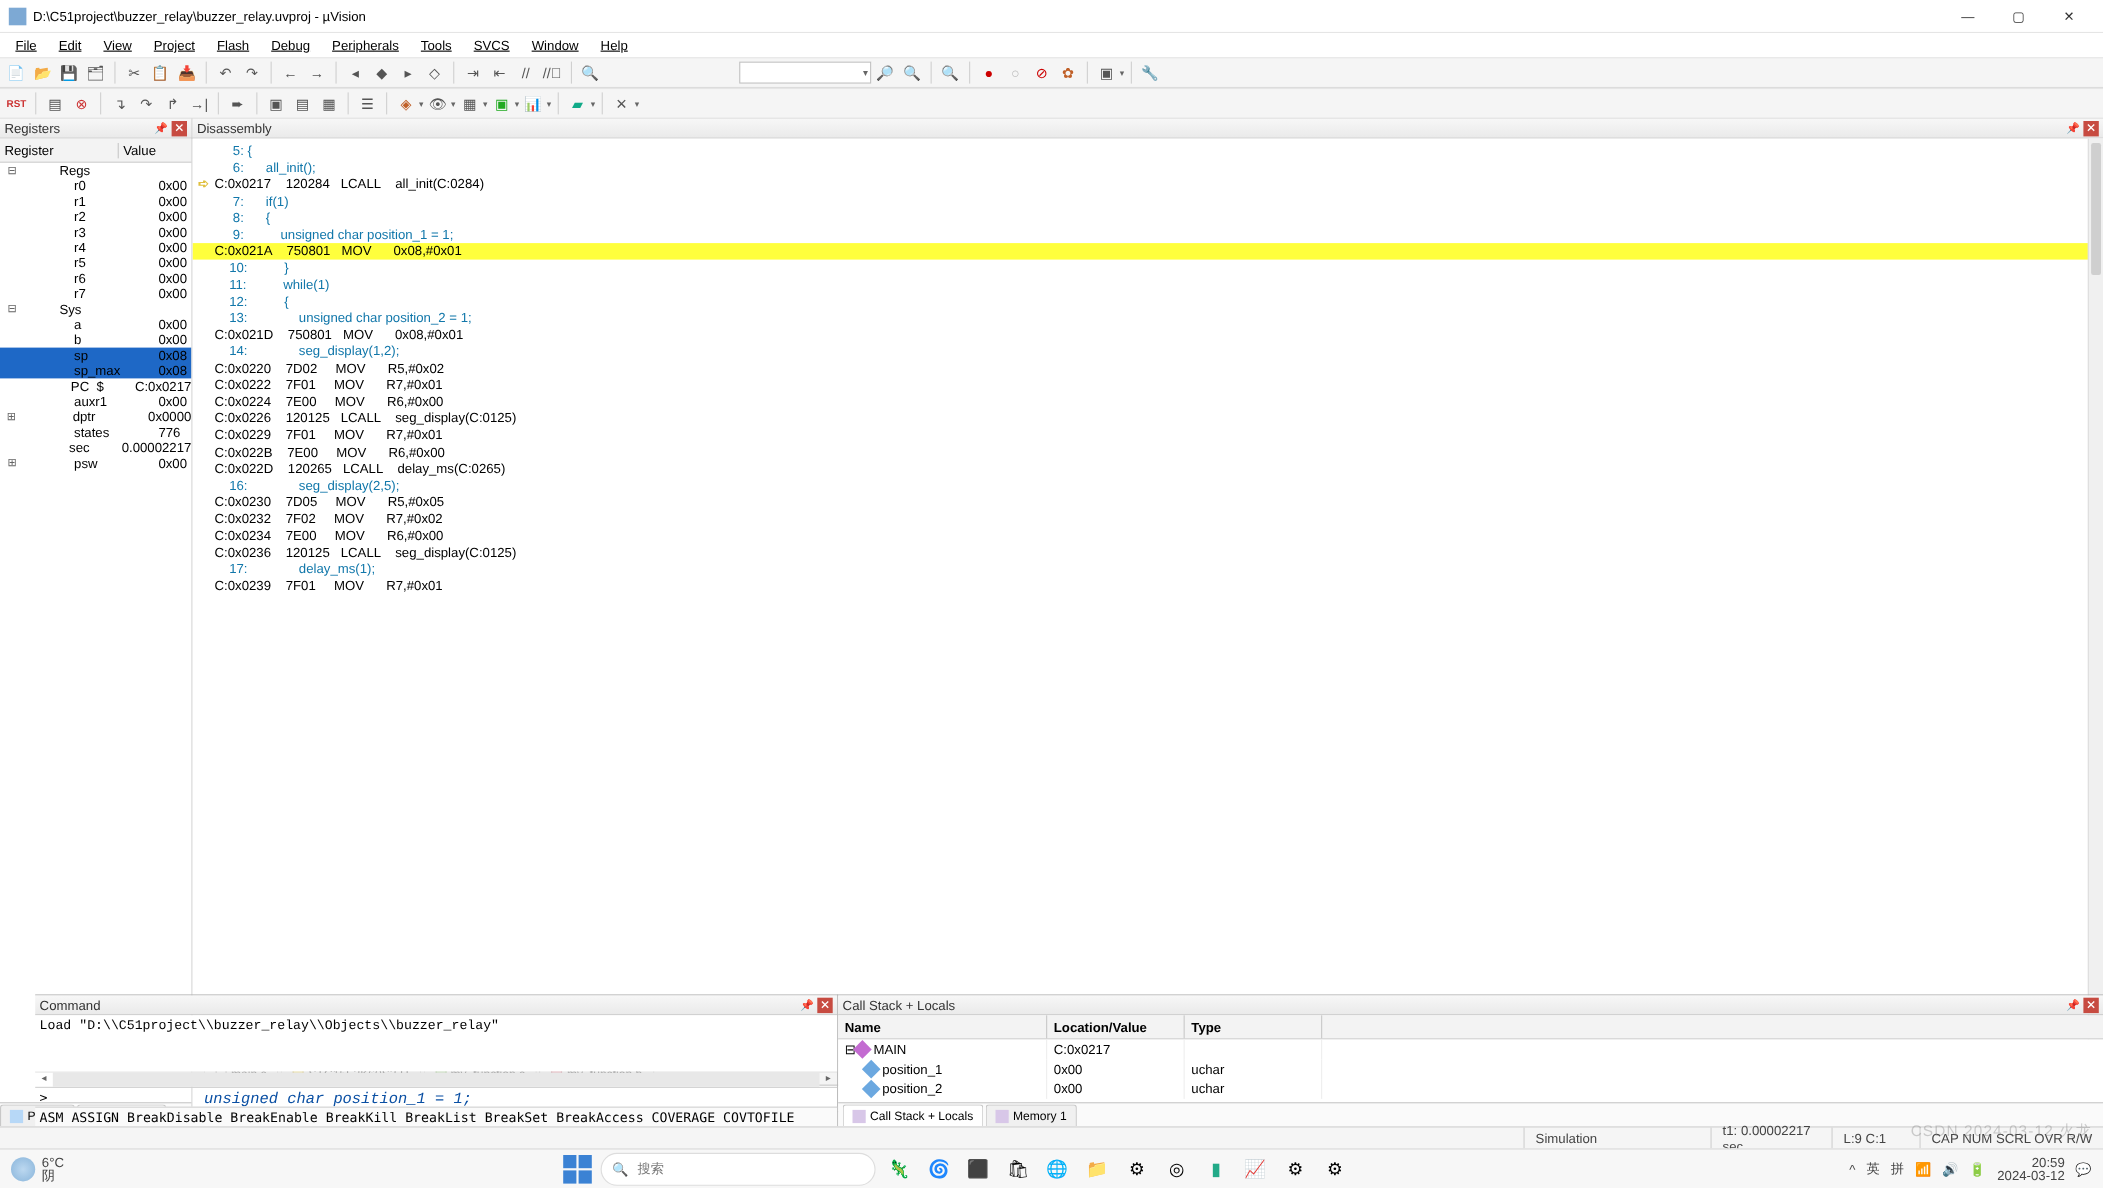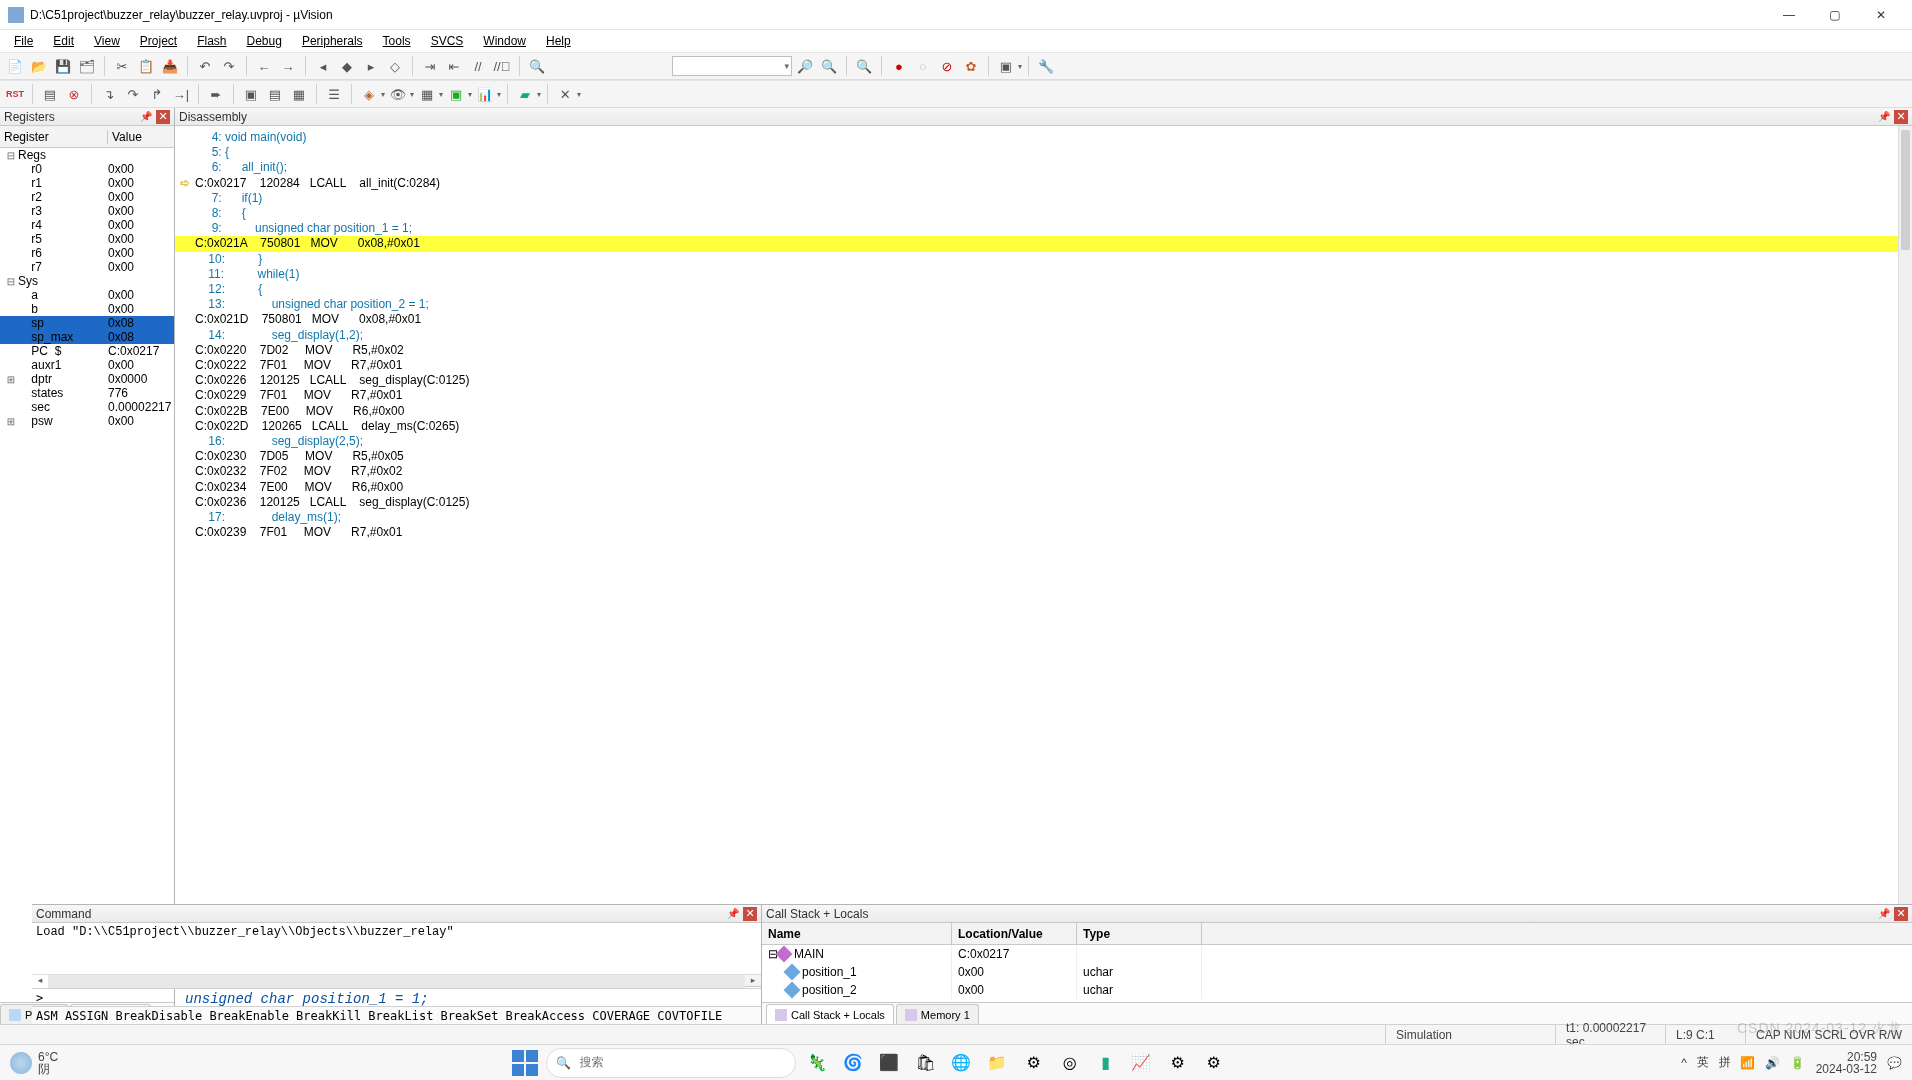--- a/index.html
+++ b/index.html
@@ -34,21 +34,21 @@
 .pane-hdr .pbtn { width:14px; height:14px; font-size:10px; display:flex; align-items:center; justify-content:center; color:#555; margin-left:2px; }
 .pane-hdr .pin { font-size:10px; }
 .pane-hdr .close { font-size:11px; background:#c74b41; color:#fff; width:14px; height:14px; }
 .reg-head { height:22px; background:#f3f3f3; border-bottom:1px solid #c8c8c8; display:flex; align-items:center; }
 .reg-head .c1 { width:108px; padding:0 4px; border-right:1px solid #c8c8c8; font-size:12px; }
 .reg-head .c2 { flex:1; padding:0 4px; font-size:12px; }
 .reg-body { flex:1; overflow:auto; background:#fff; font-size:12px; }
 .reg-row { height:14px; display:flex; align-items:center; padding-left:4px; }
 .reg-row.h { font-weight:normal; }
 .reg-row .exp { width:14px; font-size:10px; color:#666; text-align:center; }
-.reg-row .n { width:88px; white-space:pre; }
+.reg-row .n { width:88px; white-space:pre;margin-left:36px; }
 .reg-row .v { flex:1; padding-left:2px; }
 .reg-row.sel { background:#1e68c6; color:#000000; }
 .reg-tabs { height:22px; border-top:1px solid #c8c8c8; display:flex; align-items:flex-end; background:#fafafa; }
 .reg-tabs .tab { height:20px; padding:0 8px; border:1px solid #c8c8c8; border-bottom:0; border-top-left-radius:3px; border-top-right-radius:3px; margin-right:2px; display:flex; align-items:center; gap:4px; font-size:11px; background:#f0f0f0; }
 .reg-tabs .tab.act { background:#fff; }
 .reg-tabs .tab .ti { width:12px; height:12px; background:#6c8; }
 .reg-tabs .tab .ti.proj { background:#b7d8f7; }
 
 
 .dis-panel { position:absolute; left:175px; right:0; top:0; bottom:0; display:flex; flex-direction:column; }
@@ -375,36 +375,36 @@
   </div>
 
   <div class="dis-panel">
     <div class="pane-hdr">
       <span>Disassembly</span>
       <span class="sp"></span>
       <span class="pbtn pin">📌</span>
       <span class="pbtn close">✕</span>
     </div>
     <div class="dis-body" id="dis-body">
-        <div class="dis-line"><span class="ln">     4: void main(void)</span></div>
         <div class="dis-line"><span class="ln">     5: {</span></div>
         <div class="dis-line"><span class="ln">     6:      all_init();</span></div>
         <div class="dis-line"><span class="gut pc-ar">➪</span>C:0x0217    120284   LCALL    all_init(C:0284)</div>
         <div class="dis-line"><span class="ln">     7:      if(1)</span></div>
         <div class="dis-line"><span class="ln">     8:      {</span></div>
         <div class="dis-line"><span class="ln">     9:          unsigned char position_1 = 1;</span></div>
         <div class="dis-line hl">C:0x021A    750801   MOV      0x08,#0x01</div>
         <div class="dis-line"><span class="ln">    10:          }</span></div>
         <div class="dis-line"><span class="ln">    11:          while(1)</span></div>
         <div class="dis-line"><span class="ln">    12:          {</span></div>
         <div class="dis-line"><span class="ln">    13:              unsigned char position_2 = 1;</span></div>
         <div class="dis-line">C:0x021D    750801   MOV      0x08,#0x01</div>
         <div class="dis-line"><span class="ln">    14:              seg_display(1,2);</span></div>
         <div class="dis-line">C:0x0220    7D02     MOV      R5,#0x02</div>
         <div class="dis-line">C:0x0222    7F01     MOV      R7,#0x01</div>
+        <div class="dis-line">C:0x0224    7E00     MOV      R6,#0x00</div>
         <div class="dis-line">C:0x0226    120125   LCALL    seg_display(C:0125)</div>
         <div class="dis-line">C:0x0229    7F01     MOV      R7,#0x01</div>
         <div class="dis-line">C:0x022B    7E00     MOV      R6,#0x00</div>
         <div class="dis-line">C:0x022D    120265   LCALL    delay_ms(C:0265)</div>
         <div class="dis-line"><span class="ln">    16:              seg_display(2,5);</span></div>
         <div class="dis-line">C:0x0230    7D05     MOV      R5,#0x05</div>
         <div class="dis-line">C:0x0232    7F02     MOV      R7,#0x02</div>
         <div class="dis-line">C:0x0234    7E00     MOV      R6,#0x00</div>
         <div class="dis-line">C:0x0236    120125   LCALL    seg_display(C:0125)</div>
         <div class="dis-line"><span class="ln">    17:              delay_ms(1);</span></div>

